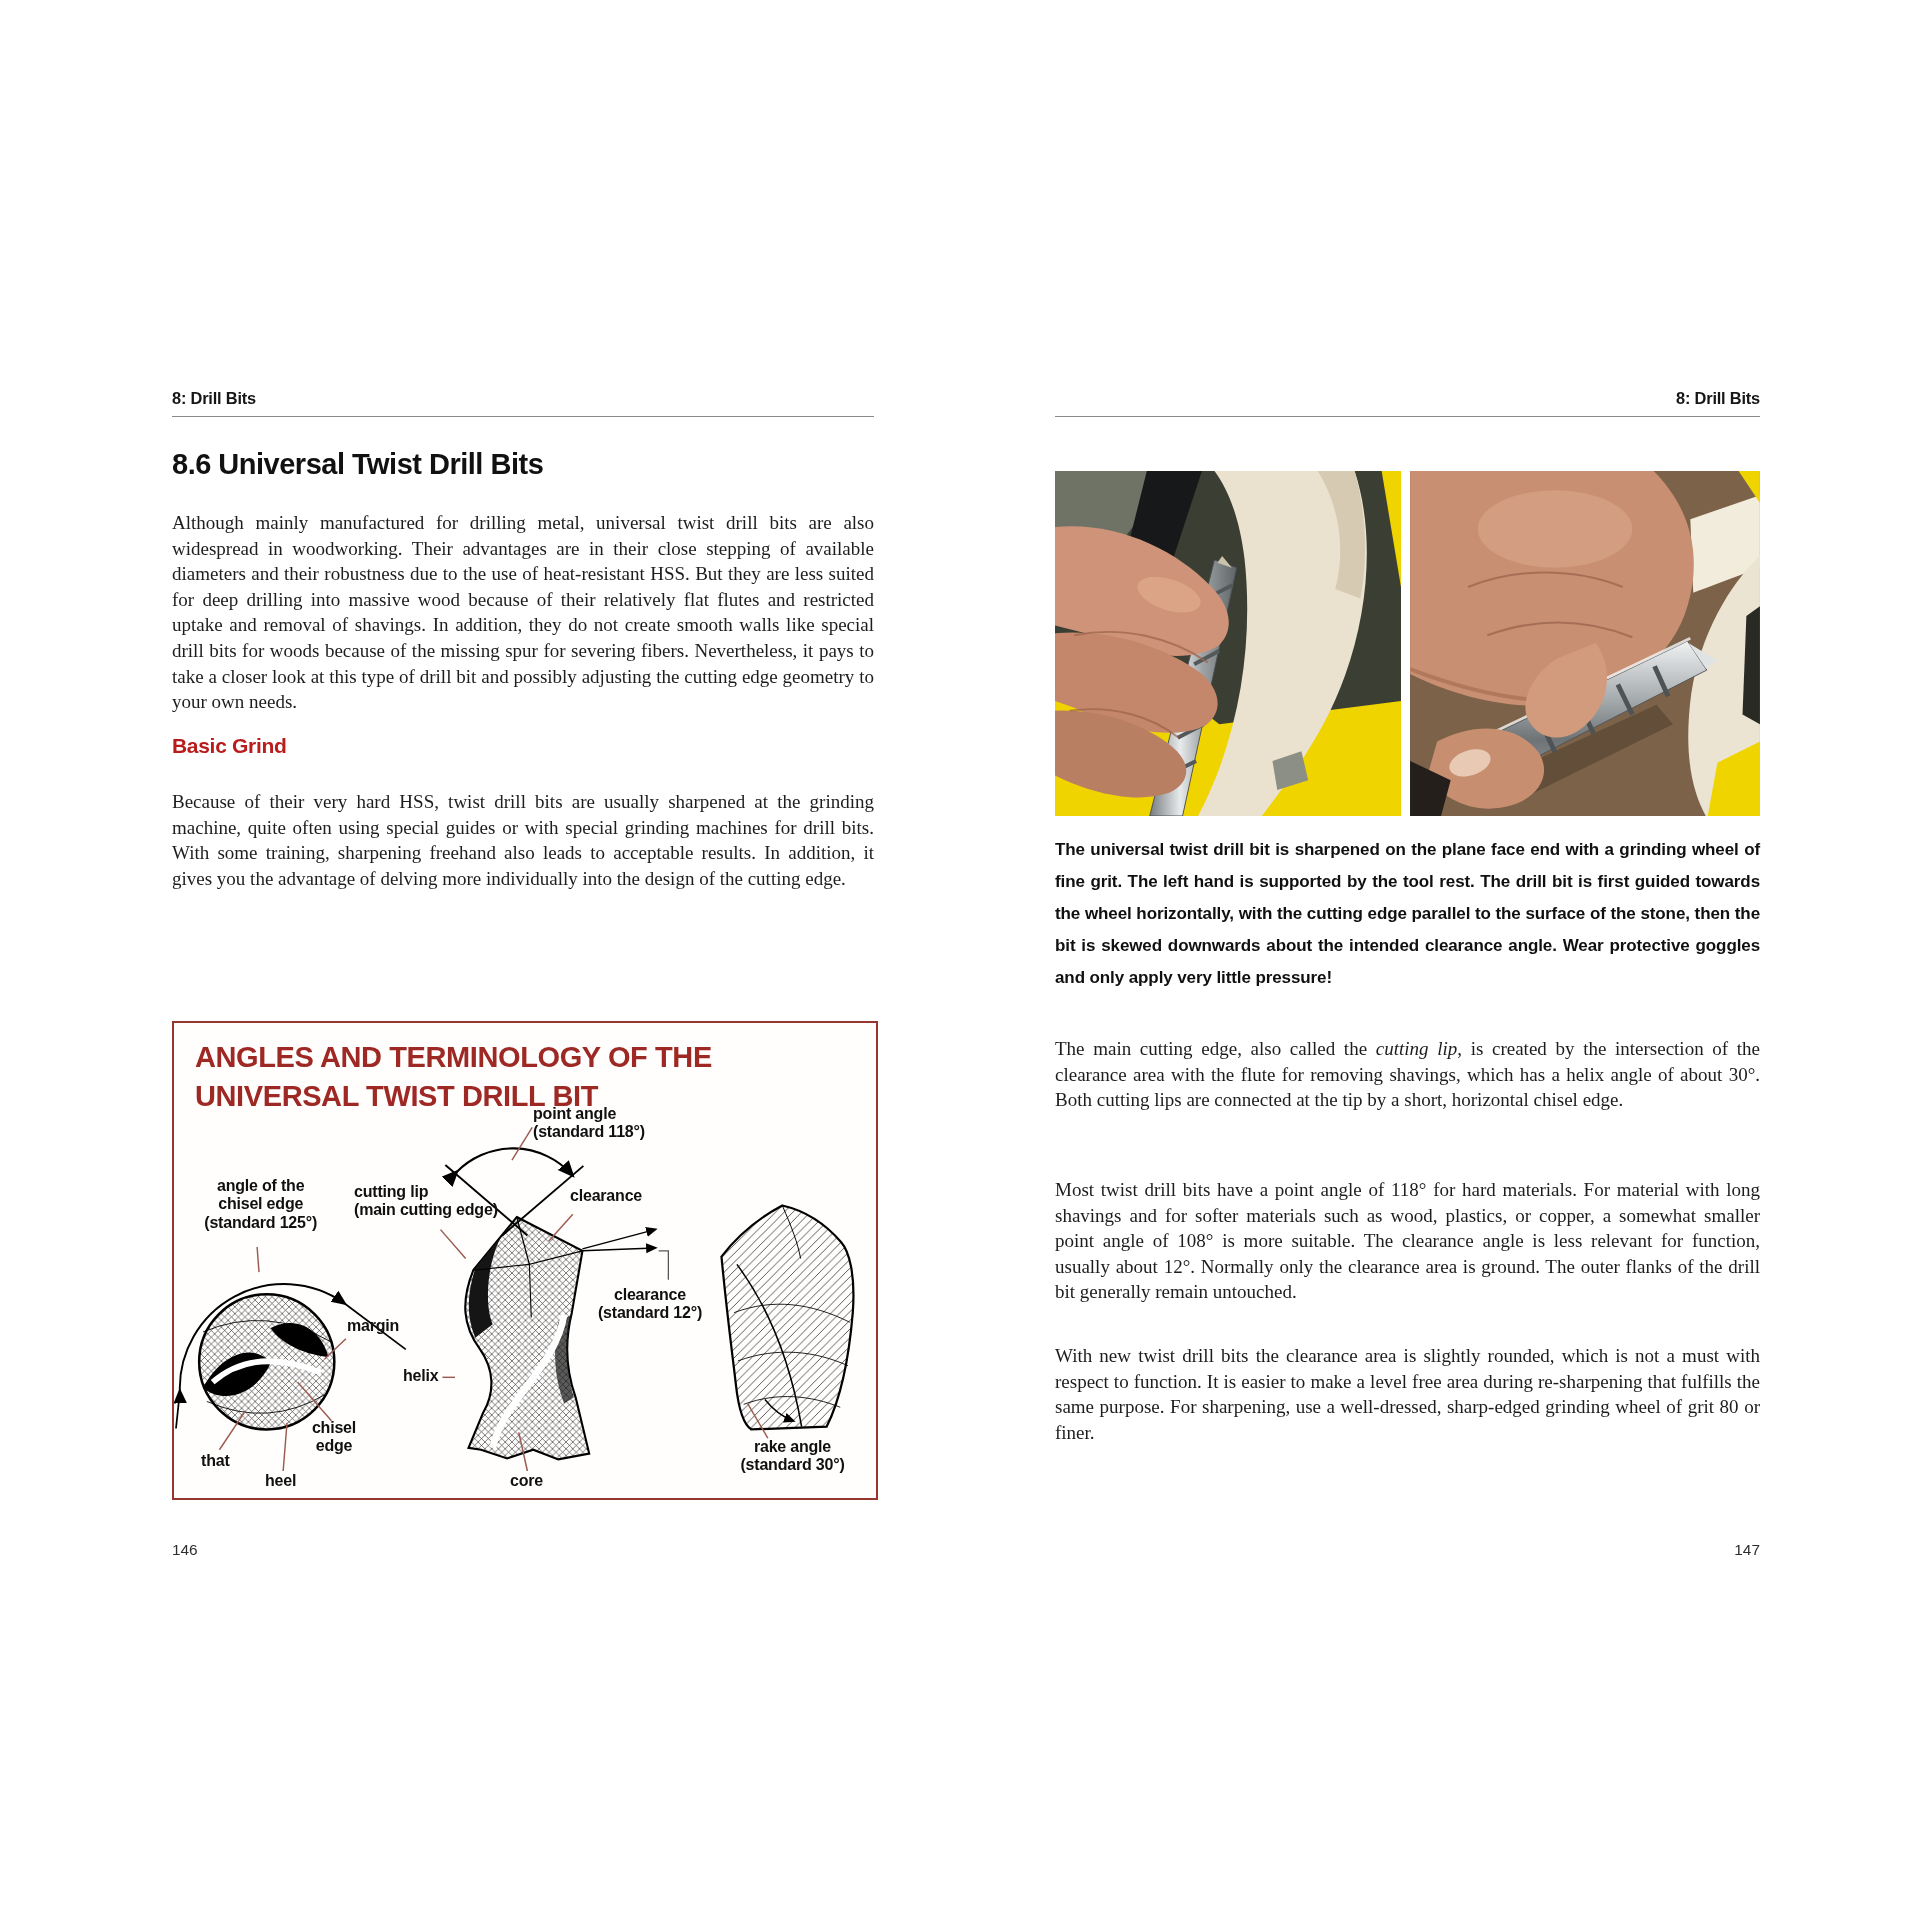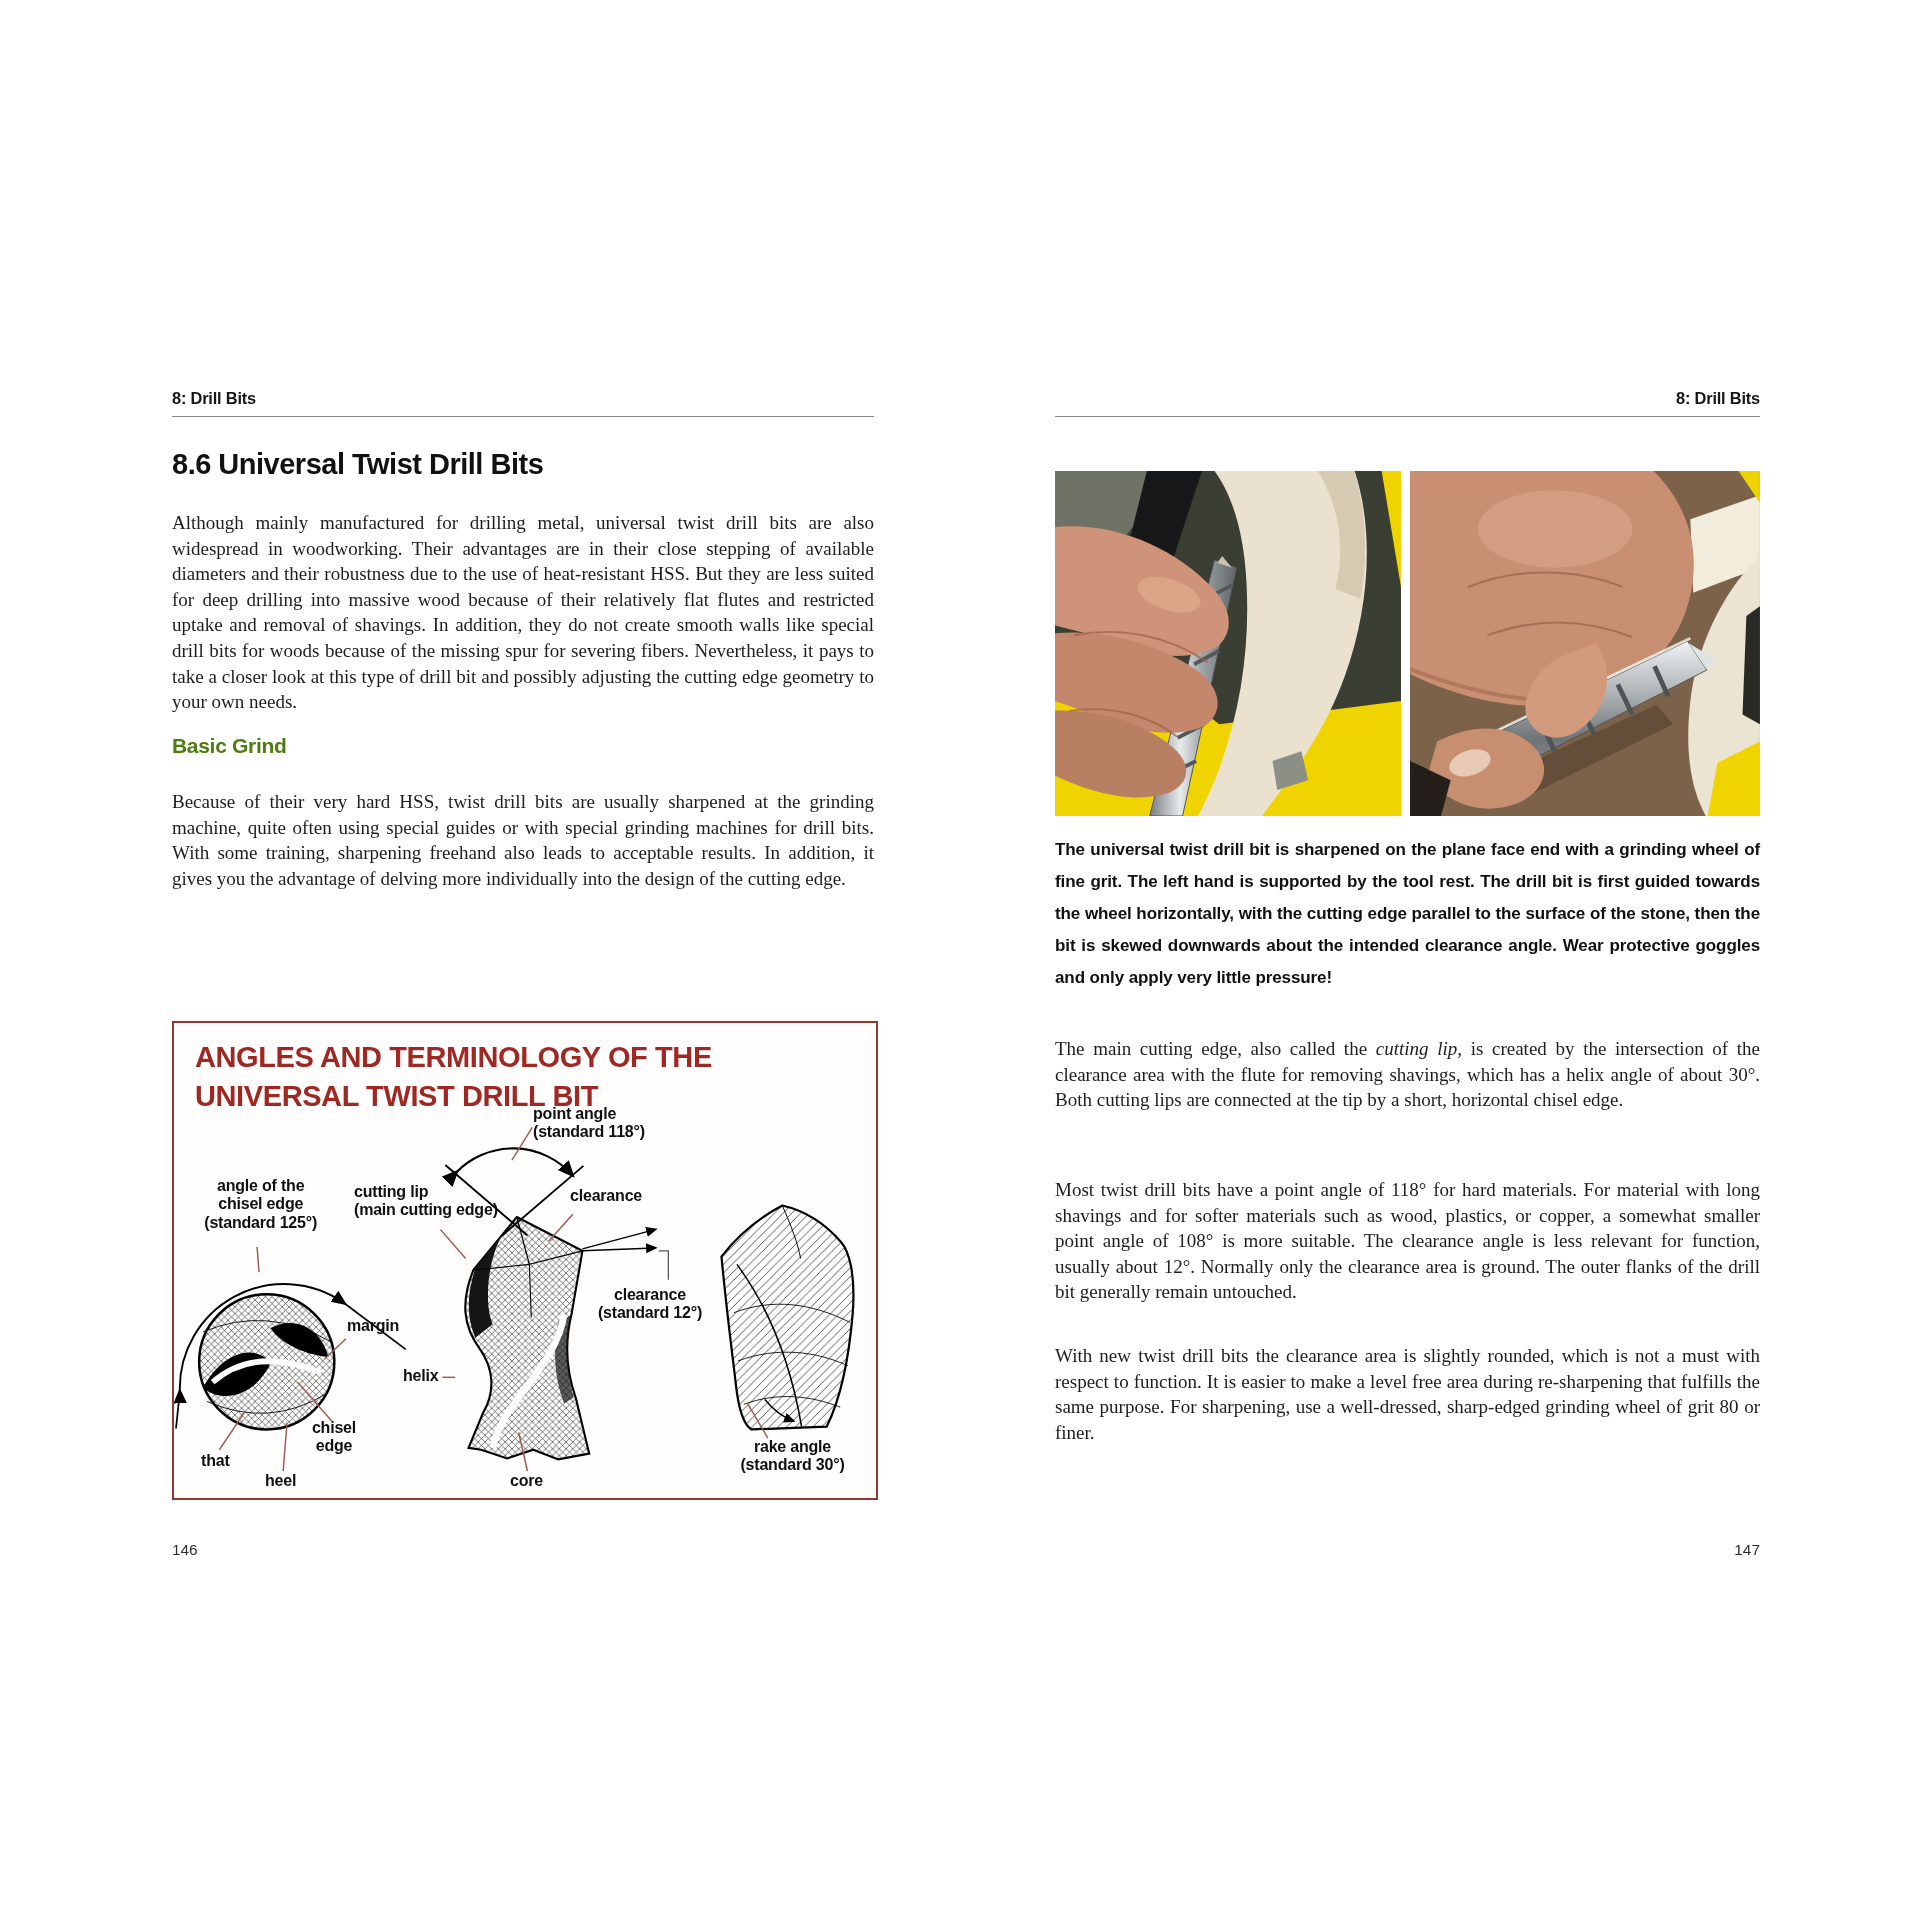--- a/index.html
+++ b/index.html
@@ -5,21 +5,21 @@
   html,body{margin:0;padding:0;background:#ffffff;}
   #canvas{position:relative;width:1931px;height:1931px;background:#ffffff;overflow:hidden;
           font-family:"Liberation Sans",sans-serif;color:#1c1c1c;}
   .page{position:absolute;top:0;height:1931px;}
   #left-page{left:172px;width:702px;}
   #right-page{left:1055px;width:705px;}
   .abs{position:absolute;}
   .running-head{font-weight:700;font-size:16.4px;letter-spacing:-0.2px;color:#161616;}
   .head-rule{height:0;border-top:1.5px solid #8a8a8a;width:100%;}
   .section-heading{font-weight:700;font-size:29px;letter-spacing:-0.5px;color:#111;}
-  .sub-heading{font-weight:700;font-size:21px;letter-spacing:-0.3px;color:#4d7c0f;}
+  .sub-heading{font-weight:700;font-size:21px;letter-spacing:-0.3px;color:#b91c1c;}
   .body-text{font-family:"Liberation Serif","DejaVu Serif",serif;font-size:19px;line-height:25.6px;
              text-align:justify;color:#1d1d1d;margin-top:20px;}
   .caption{font-weight:700;font-size:17px;line-height:32px;text-align:justify;color:#101010;letter-spacing:-0.1px;}
   .page-number{font-size:15.4px;color:#2e2e2e;}
   
   #diagram-box{border:2.4px solid #96362e;background:#fffefd;}
   .diagram-title{font-weight:700;font-size:29px;line-height:39px;color:#9e2823;letter-spacing:-0.4px;white-space:pre-line;}
   .dlabel{position:absolute;font-weight:700;font-size:16px;line-height:18.3px;color:#101010;
           white-space:pre-line;letter-spacing:-0.2px;}
   .dlabel.center{text-align:center;}

